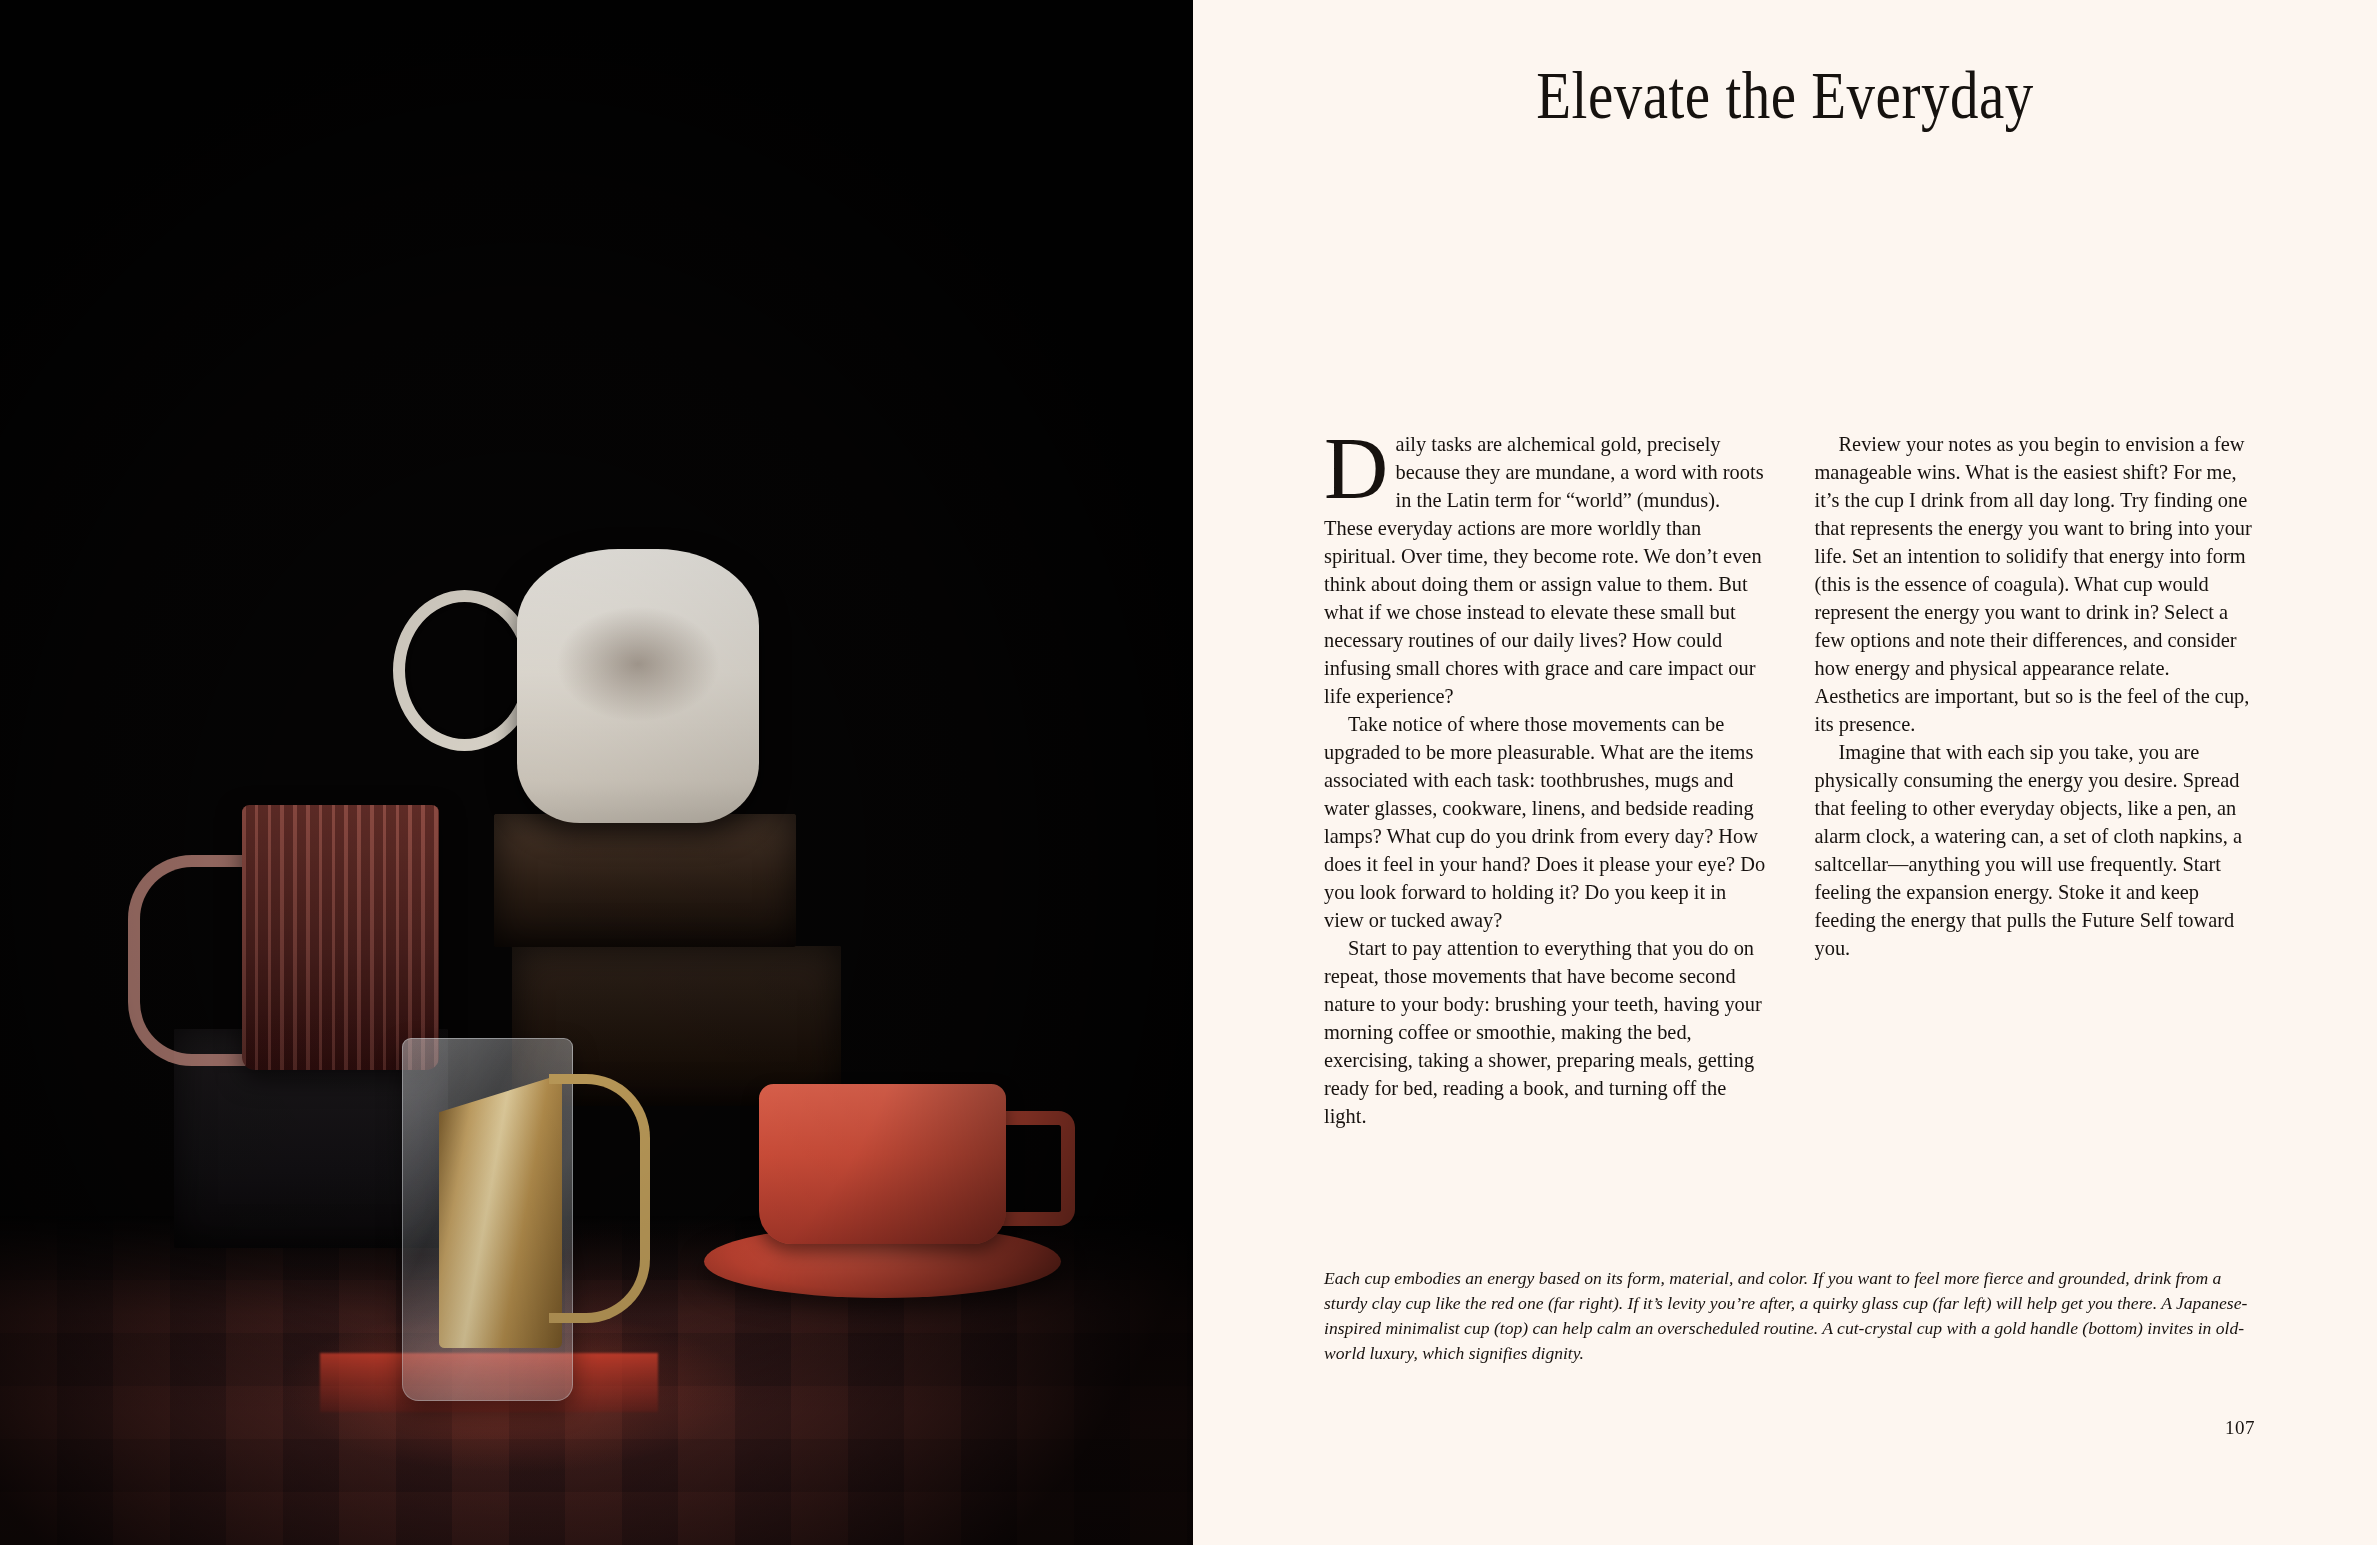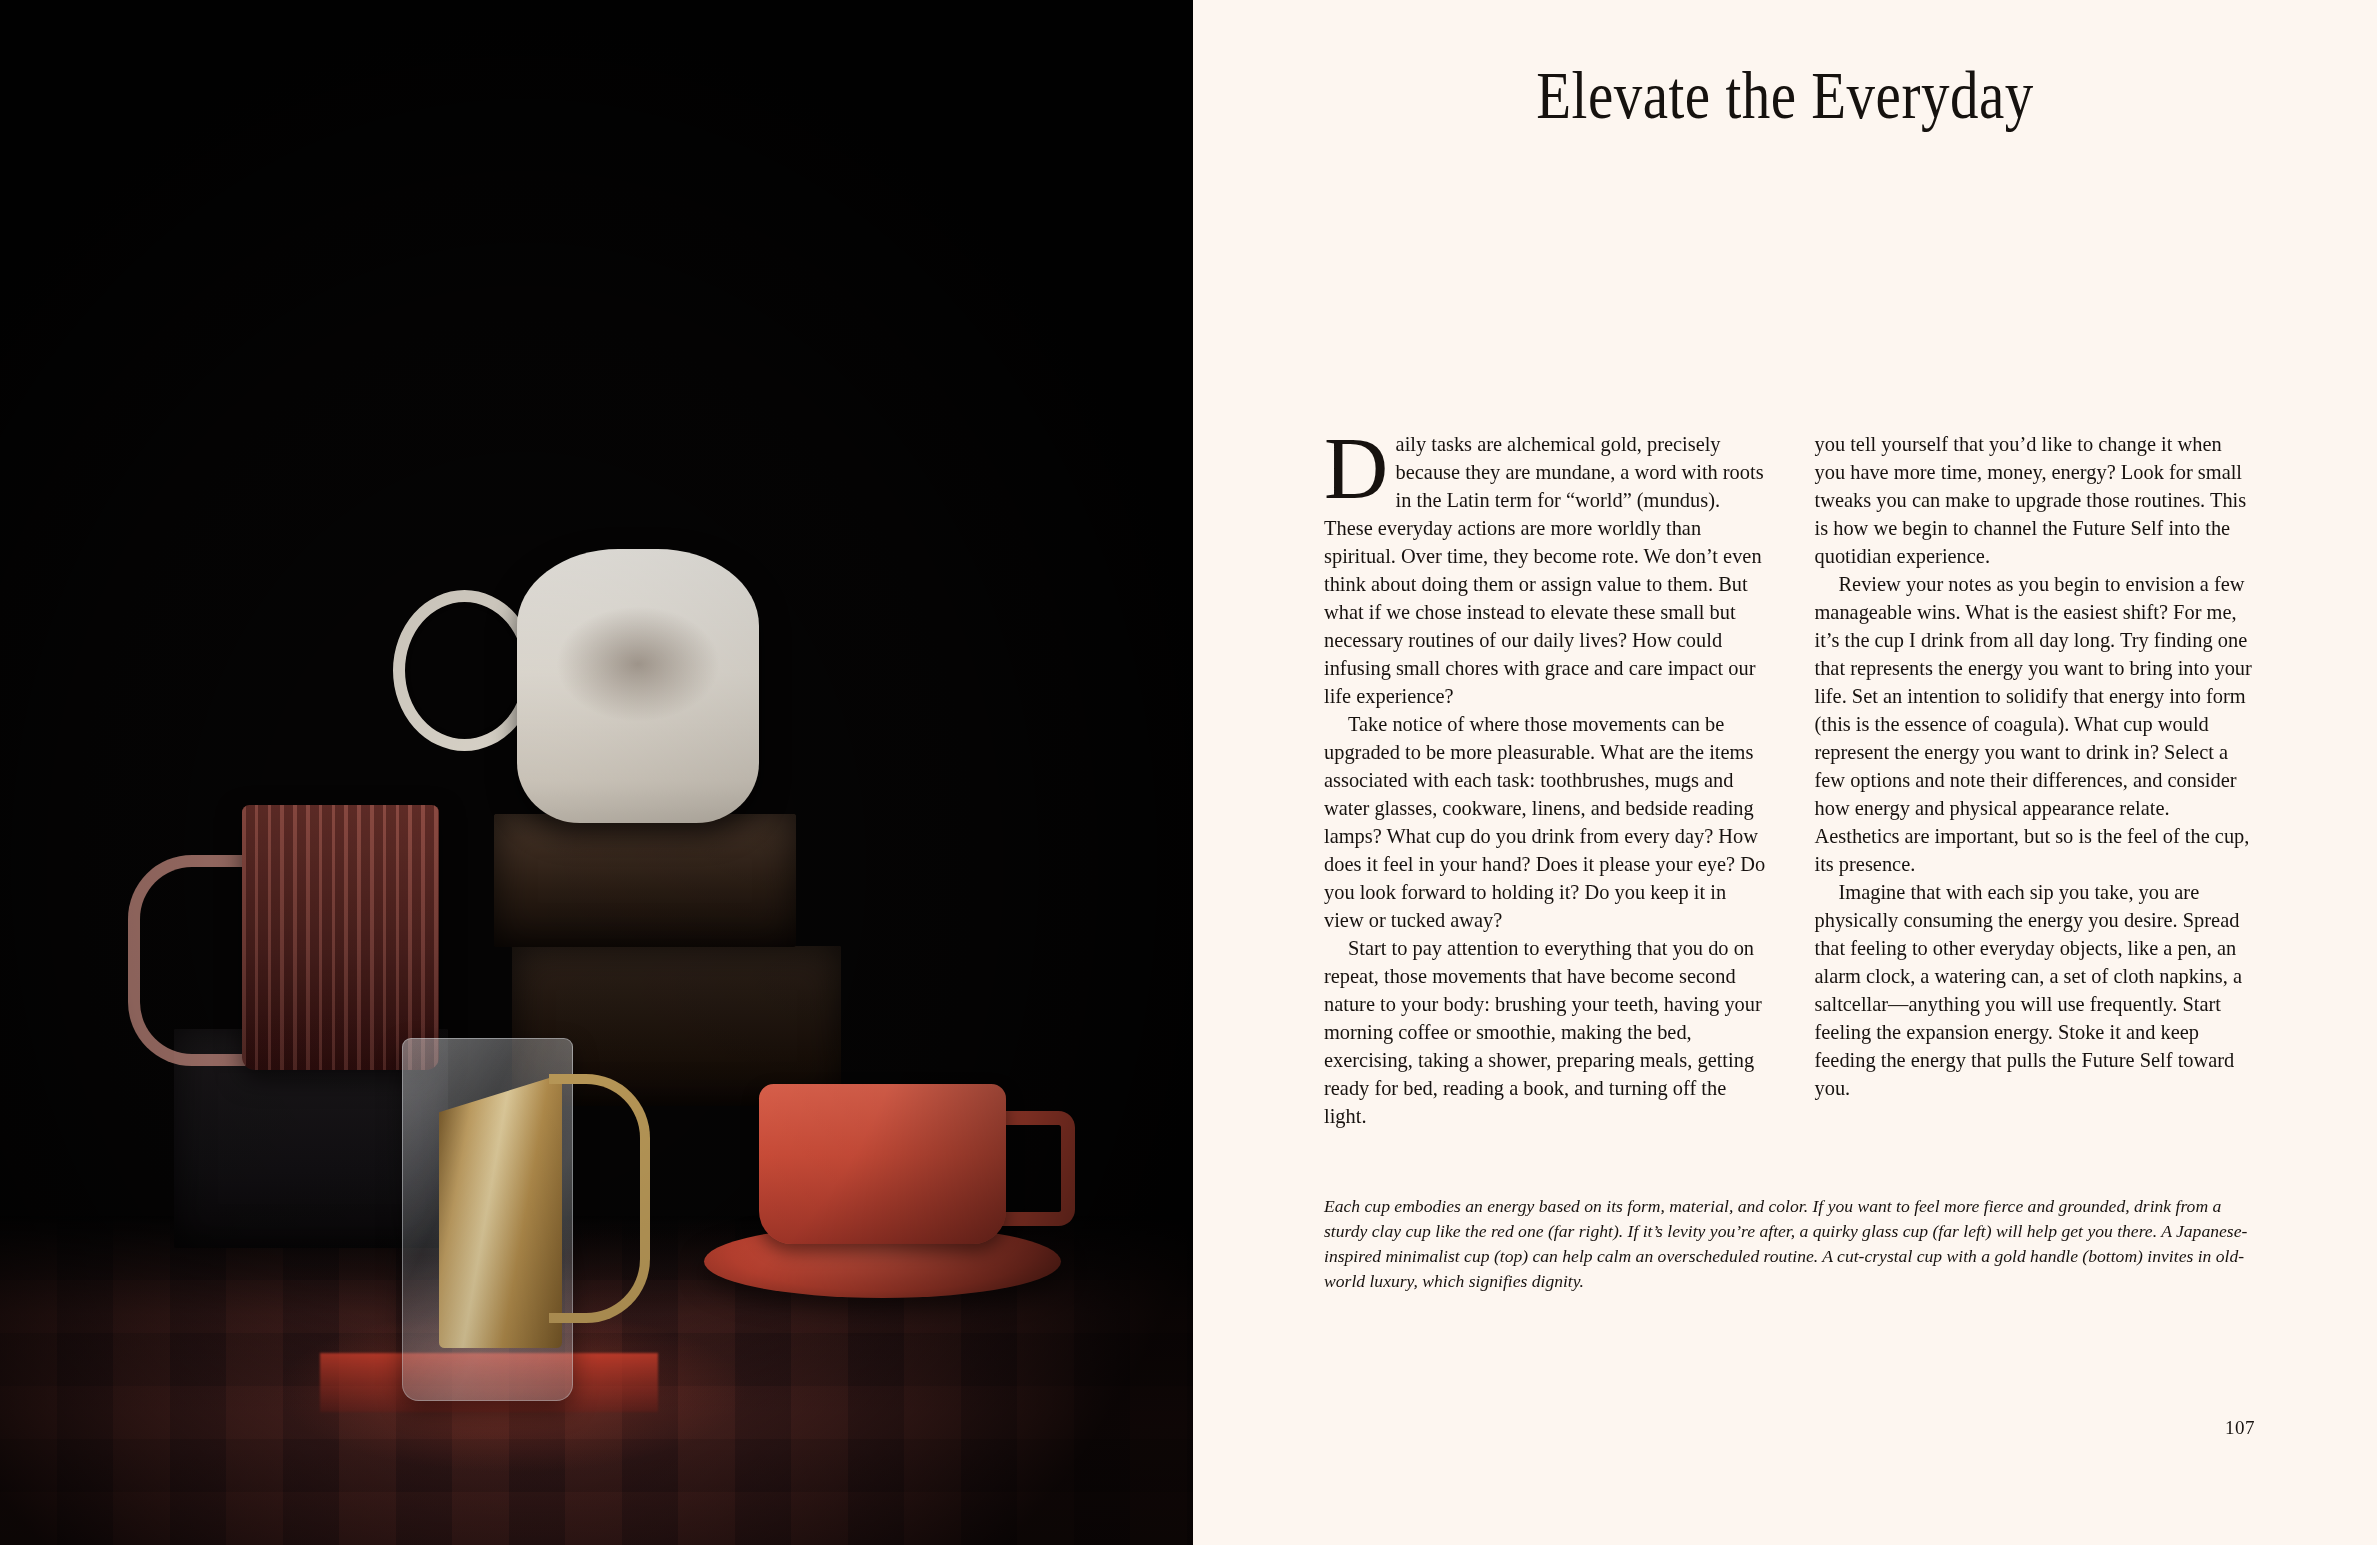--- a/index.html
+++ b/index.html
@@ -231,21 +231,21 @@
     float: left;
     font-size: 89px;
     line-height: 69px;
     padding: 3.7px 7.3px 0 0;
     font-family: "Liberation Serif", serif;
     color: #17120f;
   }
   .caption {
     position: absolute;
     left: 131px;
-    top: 1194px;
+    top: 1266px;
     width: 933px;
     font-style: italic;
     font-size: 17.6px;
     line-height: 25px;
     color: #17120f;
   }
   .folio {
     position: absolute;
     right: 122px;
     top: 1417px;
@@ -293,21 +293,20 @@
 
     <div class="body-cols">
 
       <div class="col">
         <p class="first"><span class="dropcap">D</span><span>aily tasks are alchemical gold, precisely because they are mundane, a word with roots in the Latin term for “world” (mundus). These everyday actions are more worldly than spiritual. Over time, they become rote. We don’t even think about doing them or assign value to them. But what if we chose instead to elevate these small but necessary routines of our daily lives? How could infusing small chores with grace and care impact our life experience?</span></p>
         <p>Take notice of where those movements can be upgraded to be more pleasurable. What are the items associated with each task: toothbrushes, mugs and water glasses, cookware, linens, and bedside reading lamps? What cup do you drink from every day? How does it feel in your hand? Does it please your eye? Do you look forward to holding it? Do you keep it in view or tucked away?</p>
         <p>Start to pay attention to everything that you do on repeat, those movements that have become second nature to your body: brushing your teeth, having your morning coffee or smoothie, making the bed, exercising, taking a shower, preparing meals, getting ready for bed, reading a book, and turning off the light.</p>
       </div>
 
       <div class="col">
-        <p class="first">you tell yourself that you’d like to change it when you have more time, money, energy? Look for small tweaks you can make to upgrade those routines. This is how we begin to channel the Future Self into the quotidian experience.</p>
         <p>Review your notes as you begin to envision a few manageable wins. What is the easiest shift? For me, it’s the cup I drink from all day long. Try finding one that represents the energy you want to bring into your life. Set an intention to solidify that energy into form (this is the essence of coagula). What cup would represent the energy you want to drink in? Select a few options and note their differences, and consider how energy and physical appearance relate. Aesthetics are important, but so is the feel of the cup, its presence.</p>
         <p>Imagine that with each sip you take, you are physically consuming the energy you desire. Spread that feeling to other everyday objects, like a pen, an alarm clock, a watering can, a set of cloth napkins, a saltcellar—anything you will use frequently. Start feeling the expansion energy. Stoke it and keep feeding the energy that pulls the Future Self toward you.</p>
       </div>
 
     </div>
 
     <div class="caption">Each cup embodies an energy based on its form, material, and color. If you want to feel more fierce and grounded, drink from a sturdy clay cup like the red one (far right). If it’s levity you’re after, a quirky glass cup (far left) will help get you there. A Japanese-inspired minimalist cup (top) can help calm an overscheduled routine. A cut-crystal cup with a gold handle (bottom) invites in old-world luxury, which signifies dignity.</div>
 
     <div class="folio">107</div>
   </div>

